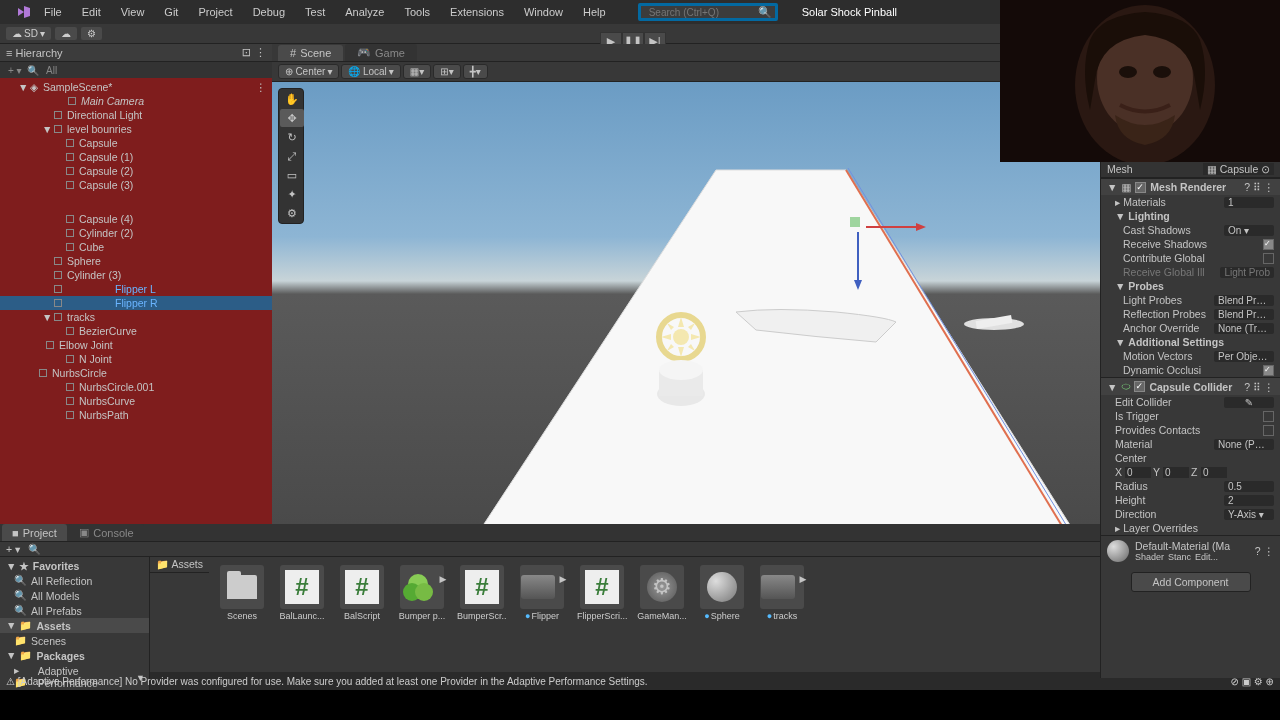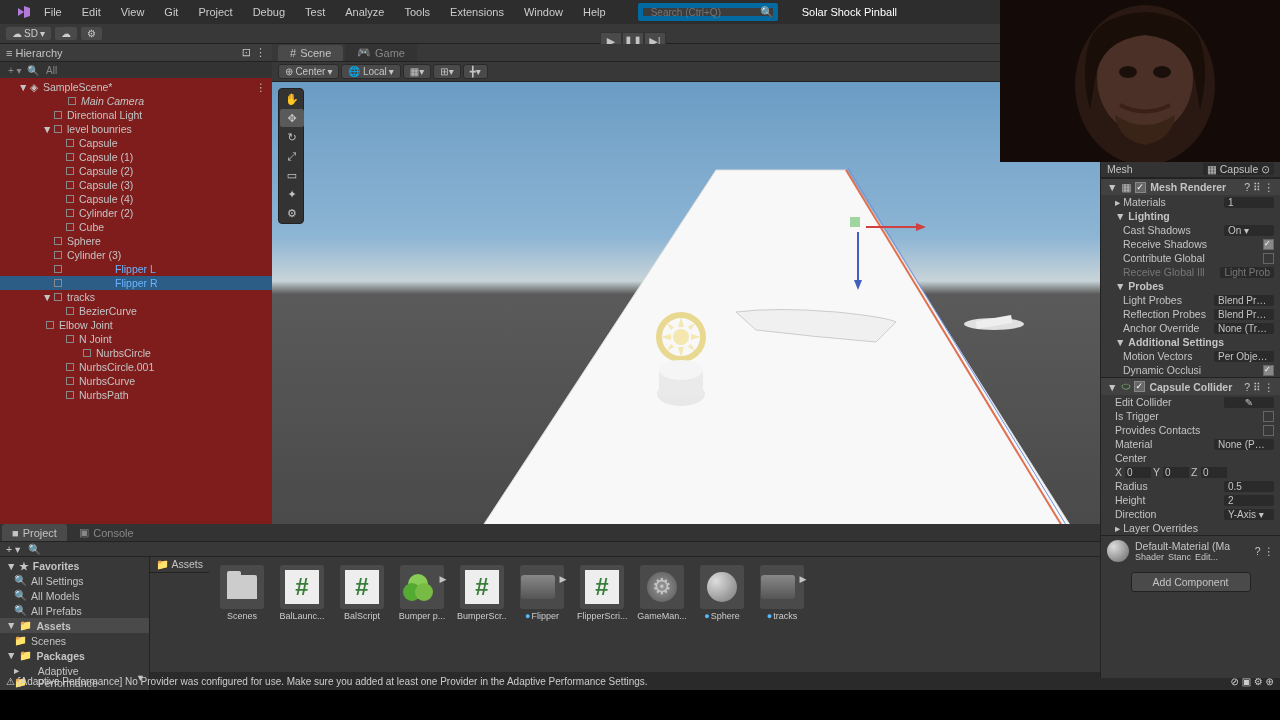--- a/index.html
+++ b/index.html
@@ -1,20 +1,20 @@
 <!DOCTYPE html>
 <html><head>
 <meta charset="utf-8">
 <style>
 * { margin: 0; padding: 0; box-sizing: border-box; font-family: 'Segoe UI', Arial, sans-serif; }
 body { width: 1280px; height: 720px; background: #000; color: #c4c4c4; font-size: 11px; overflow: hidden; position: relative; }
 .titlebar { height: 24px; background: #2d2d2d; display: flex; align-items: center; padding: 0 16px; gap: 4px; }
 .titlebar .vs-icon { width: 16px; height: 16px; display: flex; align-items: center; justify-content: center; }
 .menu-item { padding: 0 8px; color: #ccc; cursor: pointer; }
-.search-box { margin-left: 20px; background: #3c3c3c; border: 5px solid #0369a1; padding: 2px 8px; width: 140px; height: 18px; display: flex; align-items: center; justify-content: space-between; border-radius: 2px; }
+.search-box { margin-left: 20px; background: #3c3c3c; border: 3px solid #0369a1; padding: 2px 8px; width: 140px; height: 18px; display: flex; align-items: center; justify-content: space-between; border-radius: 2px; }
 .search-box input { background: none; border: none; color: #999; font-size: 10px; width: 110px; outline: none; }
 .app-name { margin-left: 20px; color: #fff; font-size: 11px; }
 .toolbar { height: 20px; background: #383838; display: flex; align-items: center; padding: 0 6px; gap: 4px; border-bottom: 1px solid #222; }
 .toolbar .tbtn { background: #4a4a4a; padding: 1px 6px; border-radius: 2px; font-size: 10px; color: #ccc; display: flex; align-items: center; gap: 2px; }
 .play-controls { position: absolute; left: 600px; top: 32px; display: flex; gap: 0; }
 .play-btn { width: 22px; height: 18px; background: #4a4a4a; border: 1px solid #333; display: flex; align-items: center; justify-content: center; }
 .main { display: flex; height: 480px; }
 .hierarchy { width: 272px; background: #7f1d1d; display: flex; flex-direction: column; }
 .panel-header { height: 18px; background: #3c3c3c; display: flex; align-items: center; padding: 0 6px; font-size: 11px; border-bottom: 1px solid #222; justify-content: space-between; }
 .panel-header .hdr-icons { display: flex; gap: 4px; }
@@ -186,21 +186,21 @@
             </span>
             <span class="">Capsule (2)</span>
           </div>
           <div class="tree-item" style="padding-left: 54px;">
             <span class="foldout"></span>
             <span class="obj-icon">
               <span class="cube"></span>
             </span>
             <span class="">Capsule (3)</span>
           </div>
-          <div class="tree-item" style="padding-left: 54px;">
+          <div class="tree-item" style="padding-left: 54px; margin-top: 20px;">
             <span class="foldout"></span>
             <span class="obj-icon">
               <span class="cube"></span>
             </span>
             <span class="">Capsule (4)</span>
           </div>
           <div class="tree-item" style="padding-left: 54px;">
             <span class="foldout"></span>
             <span class="obj-icon">
               <span class="cube"></span>
@@ -263,21 +263,21 @@
             </span>
             <span class="">Elbow Joint</span>
           </div>
           <div class="tree-item" style="padding-left: 54px;">
             <span class="foldout"></span>
             <span class="obj-icon">
               <span class="cube"></span>
             </span>
             <span class="">N Joint</span>
           </div>
-          <div class="tree-item" style="padding-left: 71px; align-items: center;">
+          <div class="tree-item" style="padding-left: 27px; align-items: center;">
             <span class="foldout"></span>
             <span class="obj-icon">
               <span class="cube"></span>
             </span>
             <span class="">NurbsCircle</span>
           </div>
           <div class="tree-item" style="padding-left: 54px;">
             <span class="foldout"></span>
             <span class="obj-icon">
               <span class="cube"></span>
@@ -433,21 +433,21 @@
     <span style="margin-right:6px">⋮</span>
   </div>
   <div class="proj-path">
     <span>+ ▾</span>
     <span style="flex:1;margin:0 8px;color:#666">🔍 <span></span></span>
     <span>👁 ⚙ ★ 🔒 ⓘ <span>33</span></span>
   </div>
   <div class="proj-body">
     <div class="proj-left">
       <div class="proj-item hdr">▼ ★ <span>Favorites</span></div>
-      <div class="proj-item">🔍 <span>All Settings</span></div>
+      <div class="proj-item">🔍 <span>All Reflection</span></div>
       <div class="proj-item">🔍 <span>All Models</span></div>
       <div class="proj-item">🔍 <span>All Prefabs</span></div>
       <div class="proj-item hdr sel">▼ 📁 <span>Assets</span></div>
       <div class="proj-item">📁 <span>Scenes</span></div>
       <div class="proj-item hdr">▼ 📁 <span>Packages</span></div>
       <div class="proj-item">▸ 📁 <span>Adaptive Performance</span> ▾</div>
     </div>
     <div class="proj-right">
       <div class="proj-path">
         <span>📁 <span>Assets</span></span>

